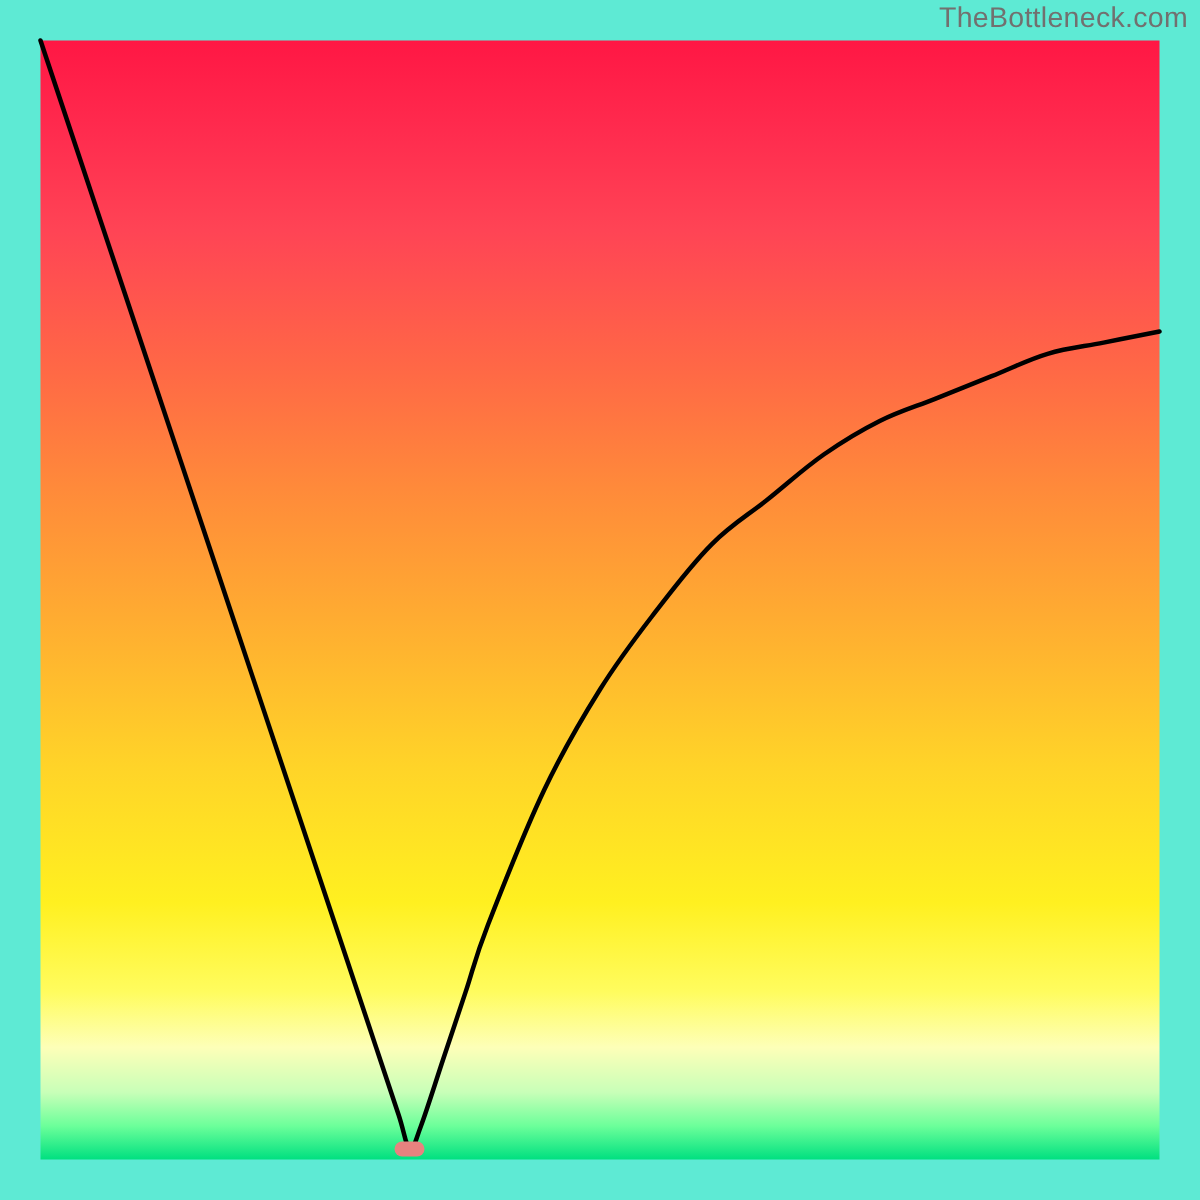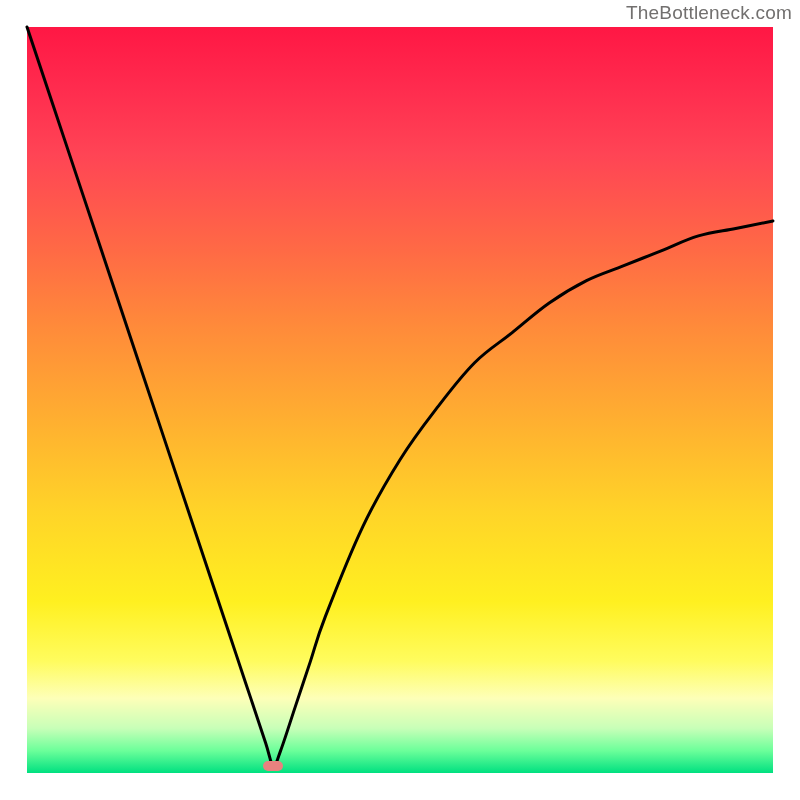--- a/index.html
+++ b/index.html
@@ -7,21 +7,21 @@
     padding: 0;
     width: 800px;
     height: 800px;
     background: #000;
     overflow: hidden;
   }
   .container {
     position: relative;
     width: 800px;
     height: 800px;
-    background: #ffffff;
+    background: #5eead4;
   }
   .plot-area {
     position: absolute;
     left: 27px;
     top: 27px;
     width: 746px;
     height: 746px;
     background: linear-gradient(to bottom,
       #ff1744 0%,
       #ff2b4e 8%,

